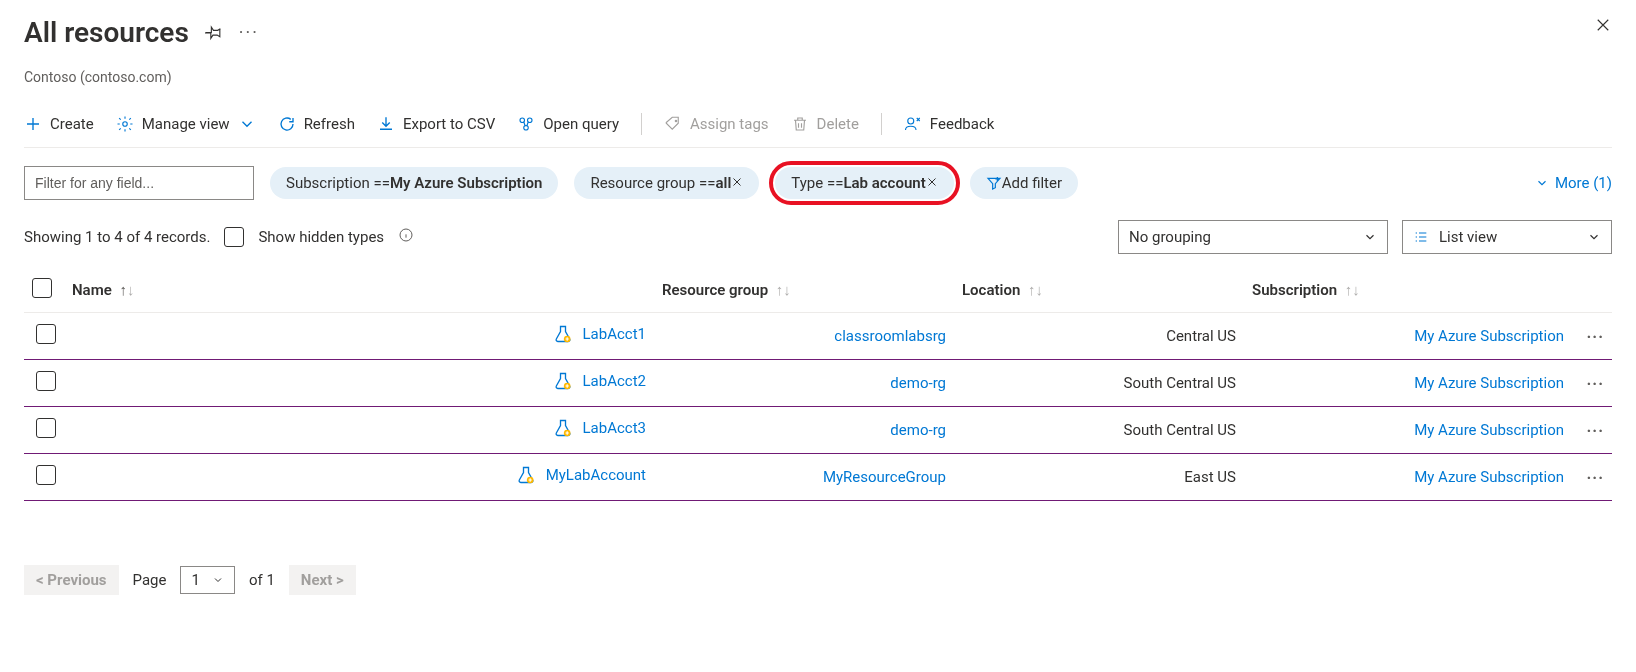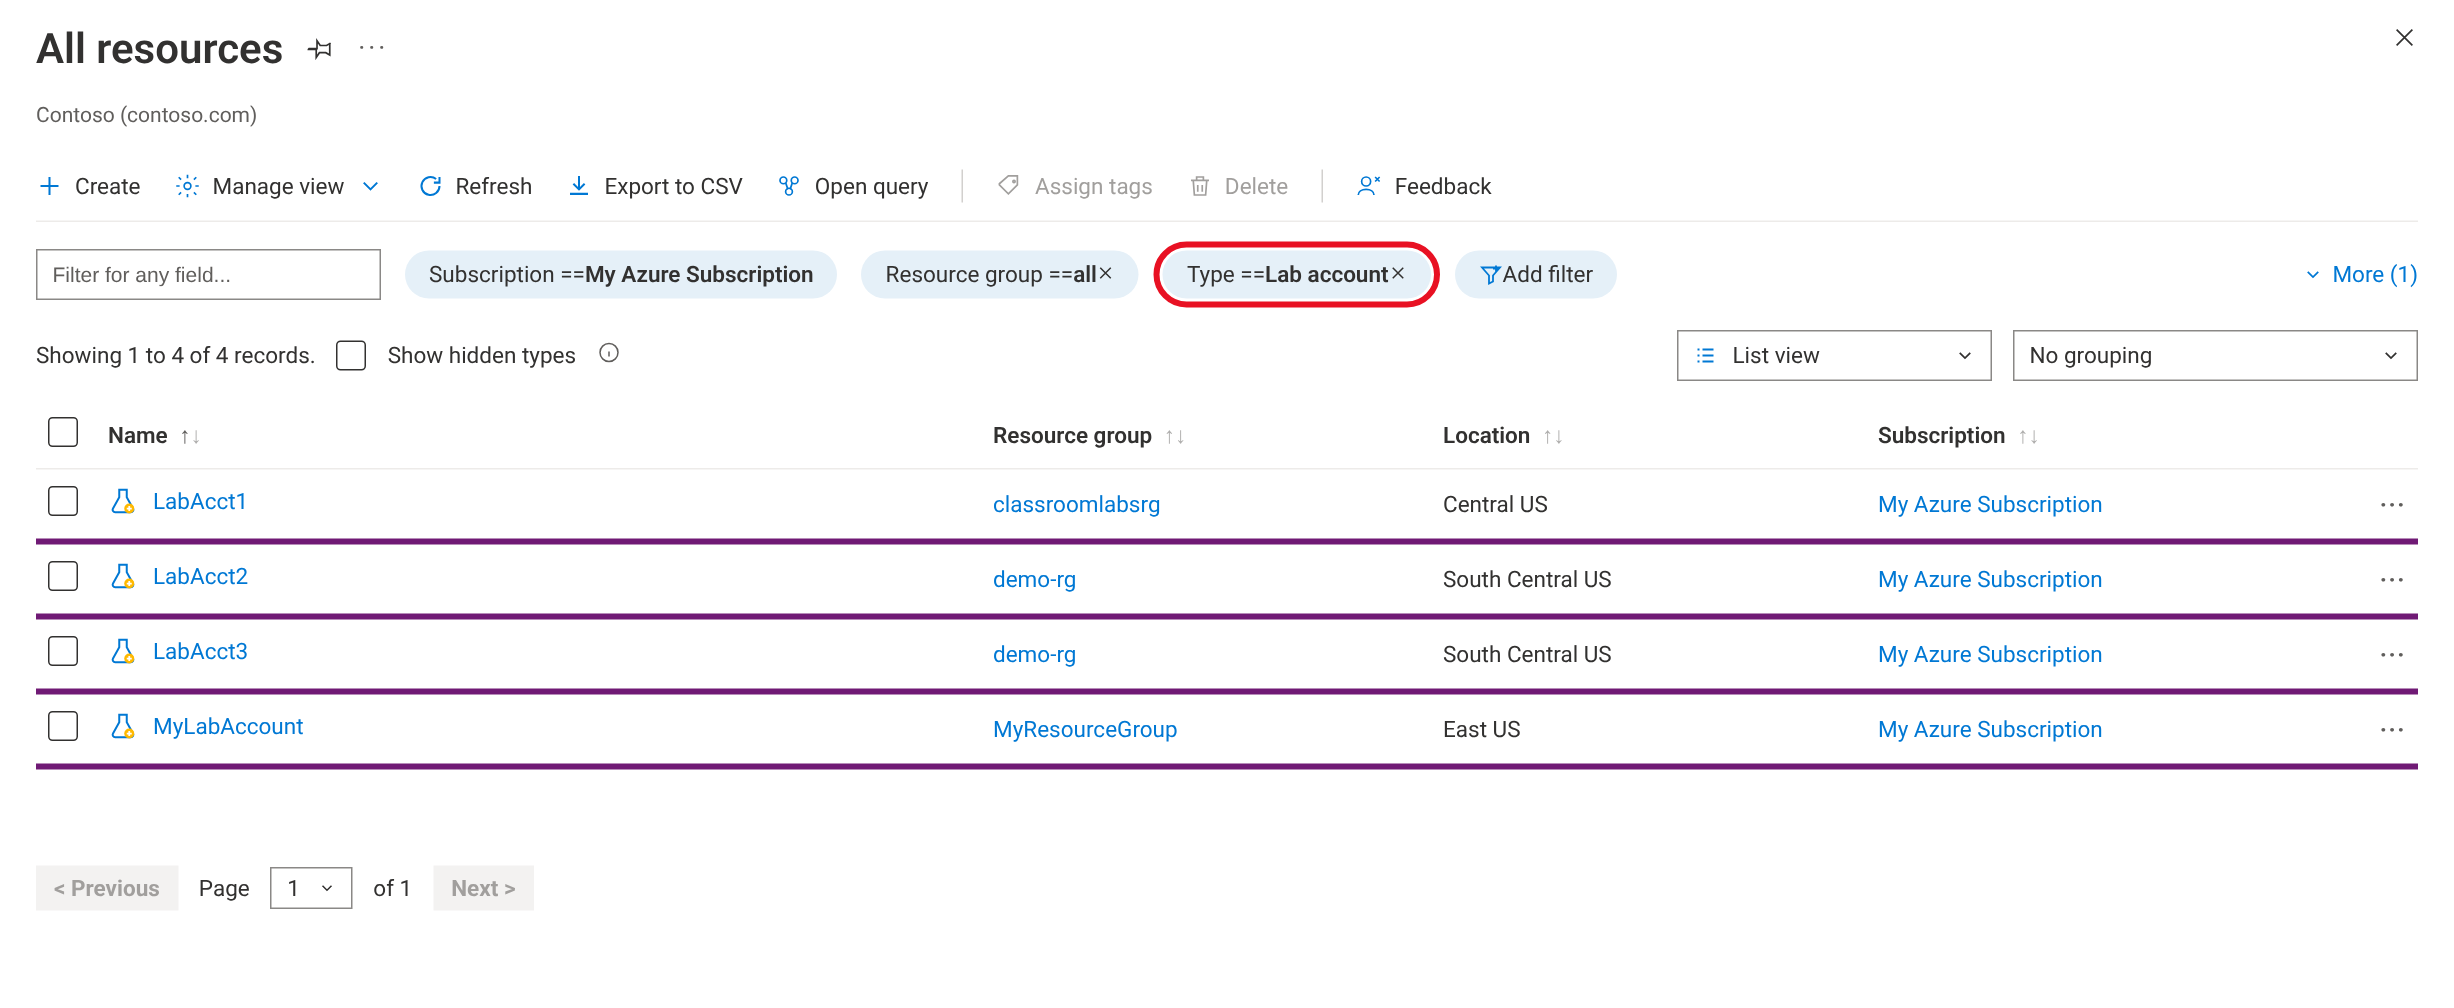--- a/index.html
+++ b/index.html
@@ -130,23 +130,24 @@
   table.res th {
     text-align: left;
     font-weight: 600;
     font-size: 15px;
     padding: 10px 8px;
     border-bottom: 1px solid #edebe9;
   }
   table.res th .sort { color: #605e5c; font-weight: 400; margin-left: 4px; display: inline-flex; }
   table.res td {
     padding: 11px 8px;
-    border-bottom: 4px solid #701a75;
+    border-bottom: 1px solid #701a75;
     font-size: 15px;
     vertical-align: middle;
+    text-align: right;
   }
   .col-check { width: 40px; }
   .col-name { width: 590px; }
   .col-rg { width: 300px; }
   .col-loc { width: 290px; }
   .col-sub { width: auto; }
   .col-menu { width: 40px; text-align: right; }
   .link { color: #0078d4; cursor: pointer; }
   .name-cell { display: inline-flex; align-items: center; gap: 10px; }
   .lab-icon { width: 20px; height: 20px; position: relative; display: inline-block; }
@@ -298,31 +299,31 @@
   <span>Showing 1 to 4 of 4 records.</span>
   <span class="checkbox"></span>
   <span>Show hidden types</span>
   <span class="info-icon">
     <svg viewBox="0 0 24 24" stroke-width="1.5">
         <circle cx="12" cy="12" r="9"></circle>
         <path d="M12 8h.01M12 11v5"></path>
       </svg>
   </span>
   <div class="right">
+    <div class="select-box wide">
+      <span>No grouping</span>
+      <svg class="chev" viewBox="0 0 24 24" stroke-width="2">
+          <path d="M6 9l6 6 6-6"></path>
+        </svg>
+    </div>
     <div class="select-box med">
       <svg class="lead" viewBox="0 0 24 24" stroke-width="1.8">
           <path d="M4 6h2M4 12h2M4 18h2M9 6h11M9 12h11M9 18h11"></path>
         </svg>
       <span style="flex:1;">List view</span>
-      <svg class="chev" viewBox="0 0 24 24" stroke-width="2">
-          <path d="M6 9l6 6 6-6"></path>
-        </svg>
-    </div>
-    <div class="select-box wide">
-      <span>No grouping</span>
       <svg class="chev" viewBox="0 0 24 24" stroke-width="2">
           <path d="M6 9l6 6 6-6"></path>
         </svg>
     </div>
   </div>
 </div>
 
 <table class="res">
   <thead>
     <tr>

